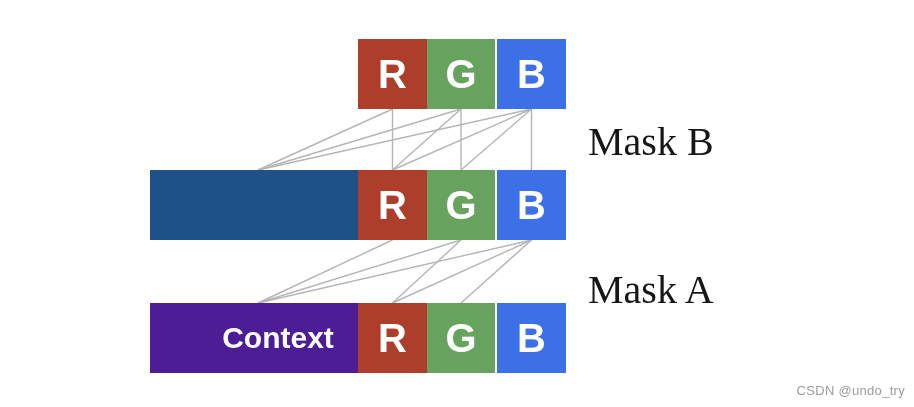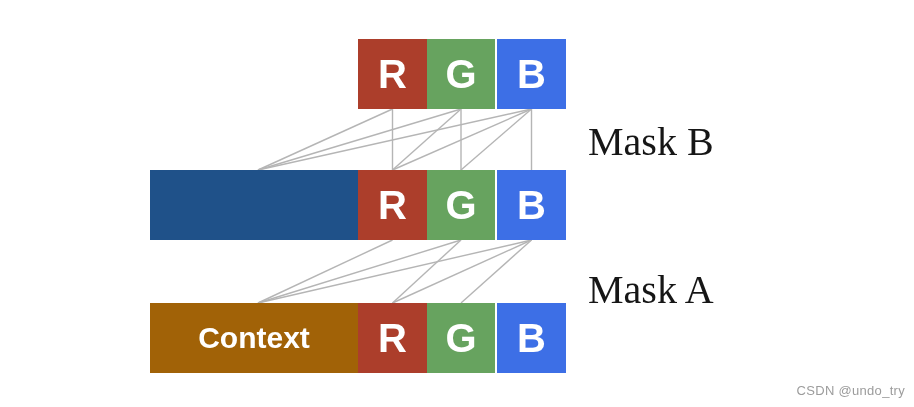--- a/index.html
+++ b/index.html
@@ -73,21 +73,21 @@
 <div class="cell row-mid col-r" style="background: rgb(172, 62, 43);">
     <span>R</span>
   </div>
 <div class="cell row-mid col-g" style="background: rgb(103, 163, 95);">
     <span>G</span>
   </div>
 <div class="cell row-mid col-b" style="background: rgb(61, 111, 230);">
     <span>B</span>
   </div>
 
-<div class="cell row-bot col-ctx" style="background: #a16207;">
+<div class="cell row-bot col-ctx" style="background: #4c1d95; padding-left: 24px;">
     <span>Context</span>
   </div>
 <div class="cell row-bot col-r" style="background: rgb(172, 62, 43);">
     <span>R</span>
   </div>
 <div class="cell row-bot col-g" style="background: rgb(103, 163, 95);">
     <span>G</span>
   </div>
 <div class="cell row-bot col-b" style="background: rgb(61, 111, 230);">
     <span>B</span>

